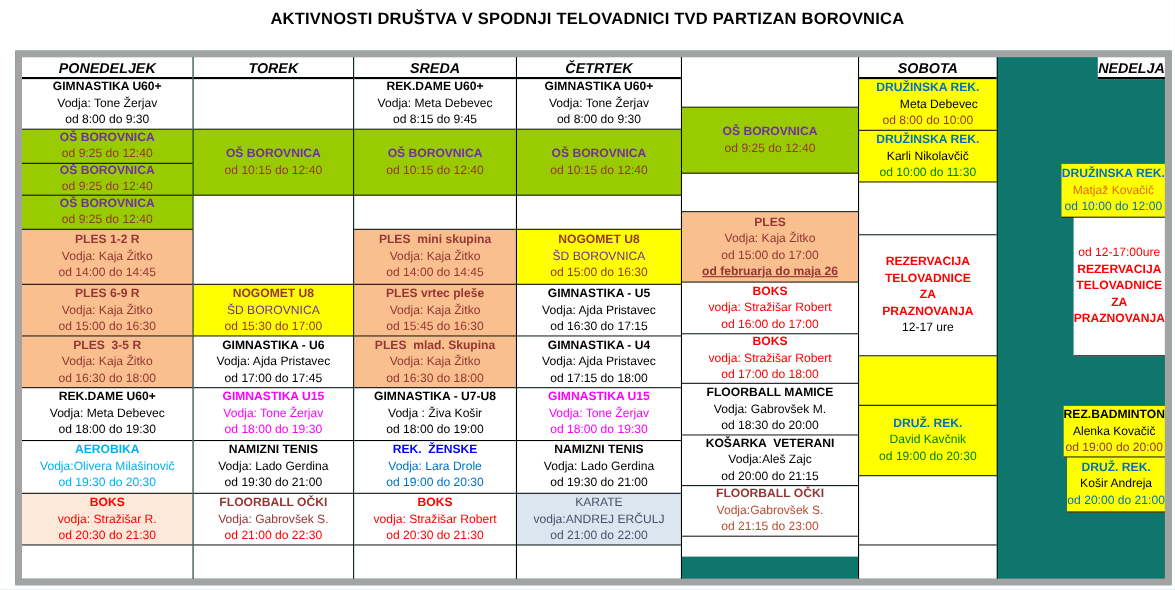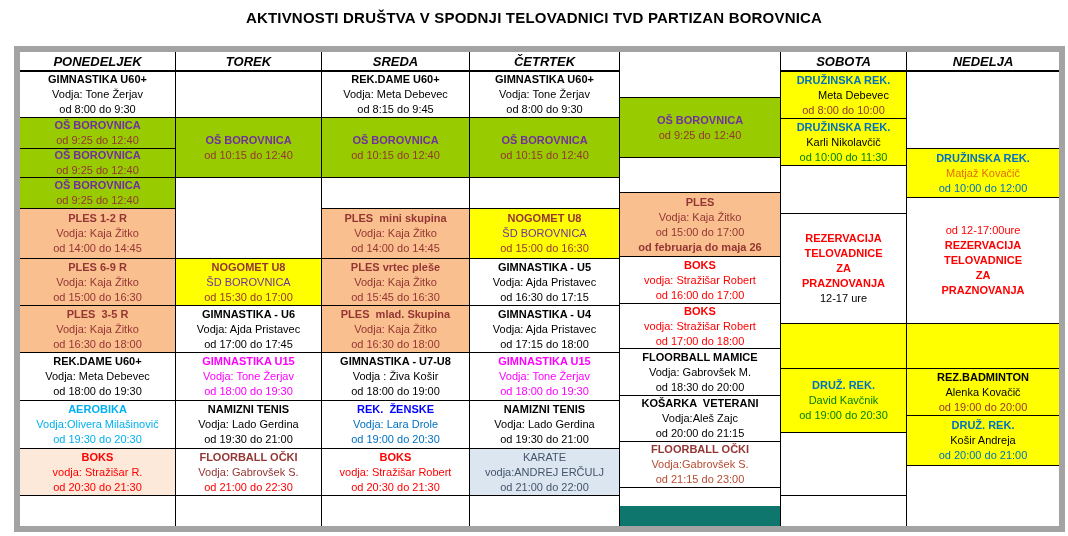--- a/index.html
+++ b/index.html
@@ -203,21 +203,21 @@
         <div class="cell" style="height: 46px; background: rgb(255, 255, 255);"></div>
         <div class="cell" style="height: 60px; background: rgb(153, 204, 0);">
           <div class="ln b" style="color: rgb(112, 48, 160);">OŠ BOROVNICA</div>
           <div class="ln" style="color: rgb(148, 54, 52);">od 9:25 do 12:40</div>
         </div>
         <div class="cell" style="height: 35px; background: rgb(255, 255, 255);"></div>
         <div class="cell" style="height: 64px; background: rgb(250, 191, 143);">
           <div class="ln b" style="color: rgb(148, 54, 52);">PLES</div>
           <div class="ln" style="color: rgb(148, 54, 52);">Vodja: Kaja Žitko</div>
           <div class="ln" style="color: rgb(148, 54, 52);">od 15:00 do 17:00</div>
-          <div class="ln b" style="color: rgb(148, 54, 52);">od februarja do maja 26</div>
+          <div class="ln b" style="color: rgb(148, 54, 52); text-decoration: underline;">od februarja do maja 26</div>
         </div>
         <div class="cell" style="height: 47px; background: rgb(255, 255, 255);">
           <div class="ln b" style="color: rgb(255, 0, 0);">BOKS</div>
           <div class="ln" style="color: rgb(255, 0, 0);">vodja: Stražišar Robert</div>
           <div class="ln" style="color: rgb(255, 0, 0);">od 16:00 do 17:00</div>
         </div>
         <div class="cell" style="height: 45px; background: rgb(255, 255, 255);">
           <div class="ln b" style="color: rgb(255, 0, 0);">BOKS</div>
           <div class="ln" style="color: rgb(255, 0, 0);">vodja: Stražišar Robert</div>
           <div class="ln" style="color: rgb(255, 0, 0);">od 17:00 do 18:00</div>
@@ -261,21 +261,21 @@
         </div>
         <div class="cell" style="height: 45px; background: rgb(255, 255, 0);"></div>
         <div class="cell" style="height: 64px; background: rgb(255, 255, 0);">
           <div class="ln b" style="color: rgb(0, 112, 192);">DRUŽ. REK.</div>
           <div class="ln" style="color: rgb(0, 128, 0);">David Kavčnik</div>
           <div class="ln" style="color: rgb(0, 128, 0);">od 19:00 do 20:30</div>
         </div>
         <div class="cell" style="height: 63px; background: rgb(255, 255, 255);"></div>
         <div class="cell" style="height: 30px; background: rgb(255, 255, 255);"></div>
       </div>
-      <div class="col" style="width: 152px;">
+      <div class="col" style="width: 152px; align-items: flex-end;">
         <div class="hdr">NEDELJA</div>
         <div class="cell" style="height: 77px; background: rgb(255, 255, 255);"></div>
         <div class="cell" style="height: 49px; background: rgb(255, 255, 0);">
           <div class="ln b" style="color: rgb(0, 112, 192);">DRUŽINSKA REK.</div>
           <div class="ln" style="color: rgb(227, 108, 10);">Matjaž Kovačič</div>
           <div class="ln" style="color: rgb(0, 112, 192);">od 10:00 do 12:00</div>
         </div>
         <div class="cell" style="height: 126px; background: rgb(255, 255, 255);">
           <div class="ln" style="color: rgb(255, 0, 0);">od 12-17:00ure</div>
           <div class="ln b" style="color: rgb(255, 0, 0);">REZERVACIJA</div>

